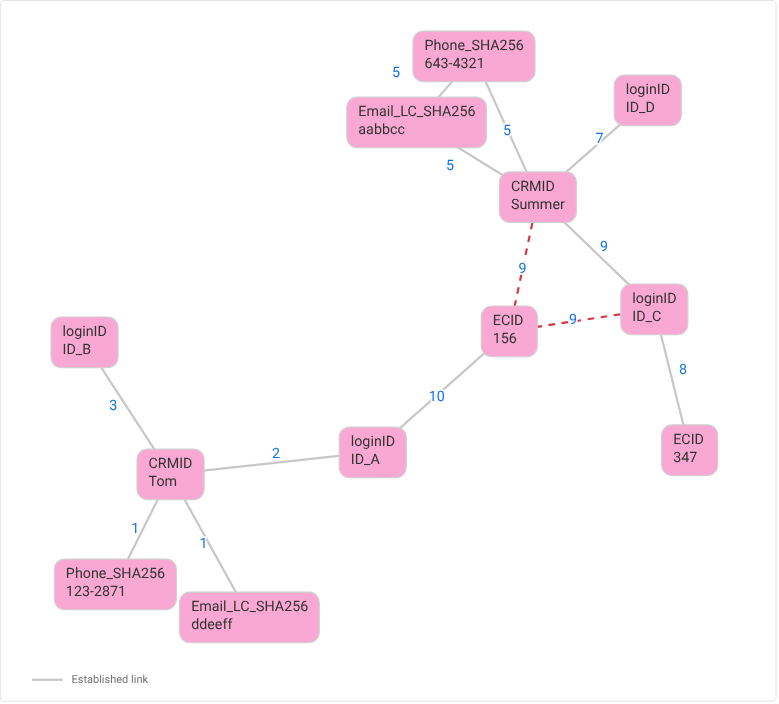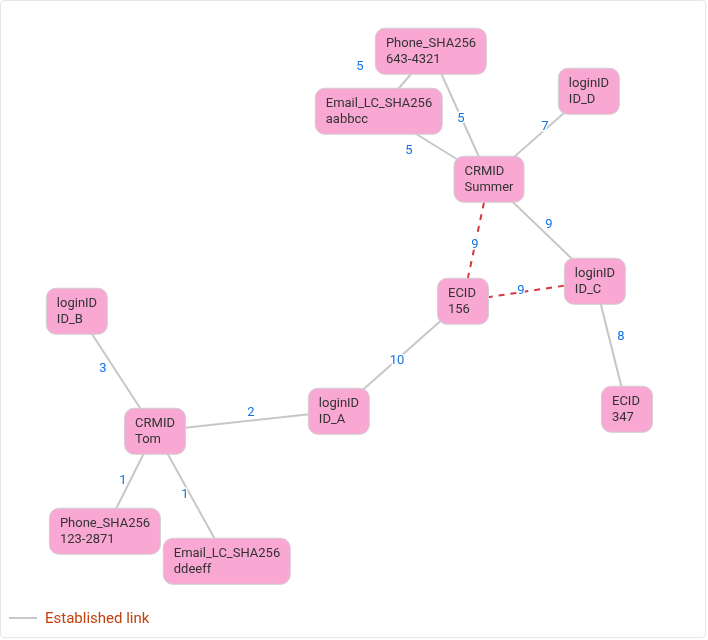--- a/index.html
+++ b/index.html
@@ -57,24 +57,24 @@
     text-align: left;
     line-height: 1.25;
     white-space: nowrap;
     box-sizing: border-box;
     min-width: 52px;
   }
   .node .type {}
   .node .val {}
   .legend {
     position: absolute;
-    left: 8px;
+    left: 28px;
     bottom: 10px;
-    font-size: 15px;
-    color: #c2410c;
+    font-size: 10px;
+    color: #737373;
   }
   .legend-row {
     display: flex;
     align-items: center;
     gap: 8px;
     height: 18px;
   }
   .legend-swatch {
     width: 28px;
     height: 0;

